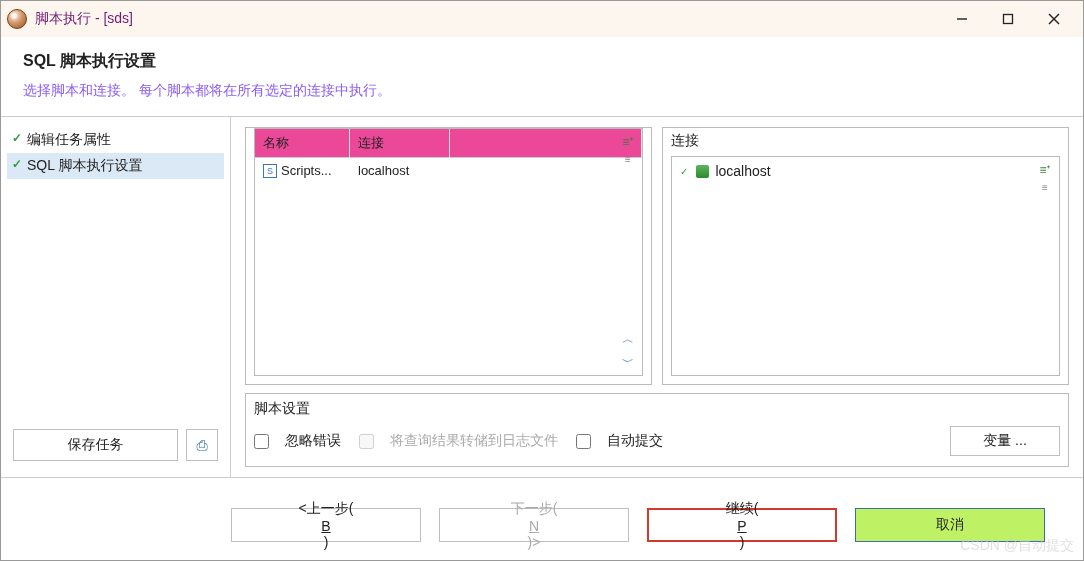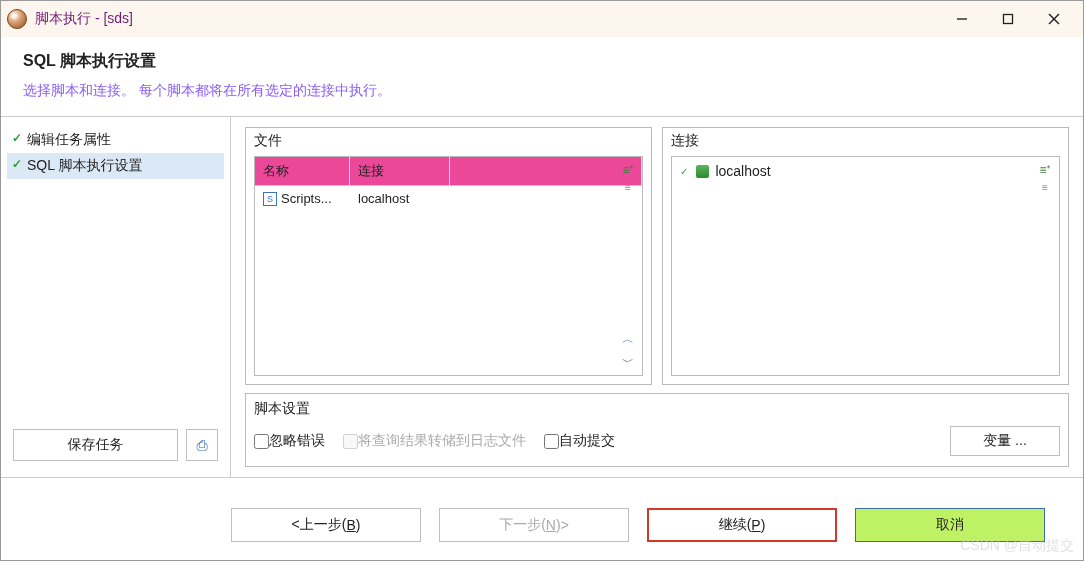--- a/index.html
+++ b/index.html
@@ -44,25 +44,25 @@
     .sideicons { position: absolute; right: 4px; top: 4px; bottom: 4px; width: 20px; display:flex; flex-direction:column; align-items:center; gap: 6px; }
     .sideicons .ic { color:#3a7d38; font-size:12px; cursor:default; }
     .sideicons .ic2 { color:#888; font-size:10px; line-height:8px; }
     .sideicons .spacer { flex:1; }
     .sideicons .arrow { color:#4b6fa8; font-size:12px; }
     .listbox { flex:1; margin: 0 8px 8px 8px; border:1px solid #bbb; position:relative; padding: 6px 24px 6px 8px; }
     .listitem { display:flex; align-items:center; gap:6px; font-size:14px; }
     .script-settings { border:1px solid #bbb; padding: 4px 8px 10px 8px; }
     .ss-title { font-size: 14px; padding: 2px 0 8px 0; }
     .ss-row { display:flex; align-items:center; gap: 18px; }
-    .chk { display:flex; align-items:center; gap:0; font-size:14px; }
+    .chk { display:flex; align-items:center; gap:16px; font-size:14px; }
     .chk input { width:15px; height:15px; }
     .chk.disabled { color:#aaa; }
     .footer { border-top: 1px solid #ccc; padding: 30px 18px 18px 230px; display:flex; gap: 18px; justify-content: flex-start; background:#fff; }
-    .footer .btn { width: 190px; height: 34px; display:flex; align-items:center; justify-content:center; }
+    .footer .btn { width: 190px; height: 34px; display:flex; align-items:center; justify-content:center;flex-direction:column; }
     .footer .btn.highlight { border: 2px solid #d13a2a; }
     .footer .btn.cancel { border: 1px solid #3b6fa5; background:#bef264; }
     .underline { text-decoration: underline; }
     .watermark { position: fixed; right: 10px; bottom: 6px; color: #ccc; font-size: 14px; opacity:0.6; pointer-events:none; }
     .sql-icon { display:inline-block; width:14px; height:14px; border:1px solid #3a75c4; background:#fff; color:#3a75c4; font-size:9px; line-height:12px; text-align:center; }
     .db-icon { display:inline-block; width:13px; height:13px; background:linear-gradient(#5db45d,#2d8a2d); border-radius:2px; }
     .check-icon { color:#2e9c3b; font-size:10px; margin-right:2px; }
   </style>
 </head>
 <body>
@@ -101,21 +101,20 @@
       <div class="sidebar-footer">
         <div class="btn" style="flex:1"><span>保存任务</span></div>
         <div class="iconbtn">⎙</div>
       </div>
     </div>
 
     <div class="main">
       <div class="row2">
 
         <div class="groupbox files">
-          <div class="group-title">文件</div>
           <div class="table">
             <div class="thead">
               <div class="th c1">名称</div>
               <div class="th c2">连接</div>
               <div class="th c3"></div>
             </div>
             <div class="tbody">
               <div class="trow">
                 <div class="td c1">
                   <span class="sql-icon">S</span>

